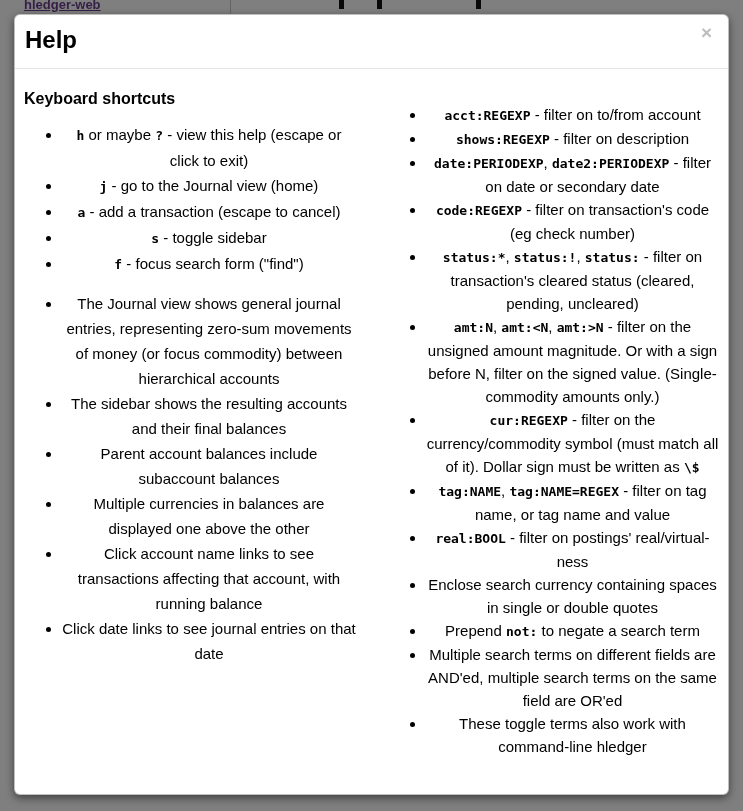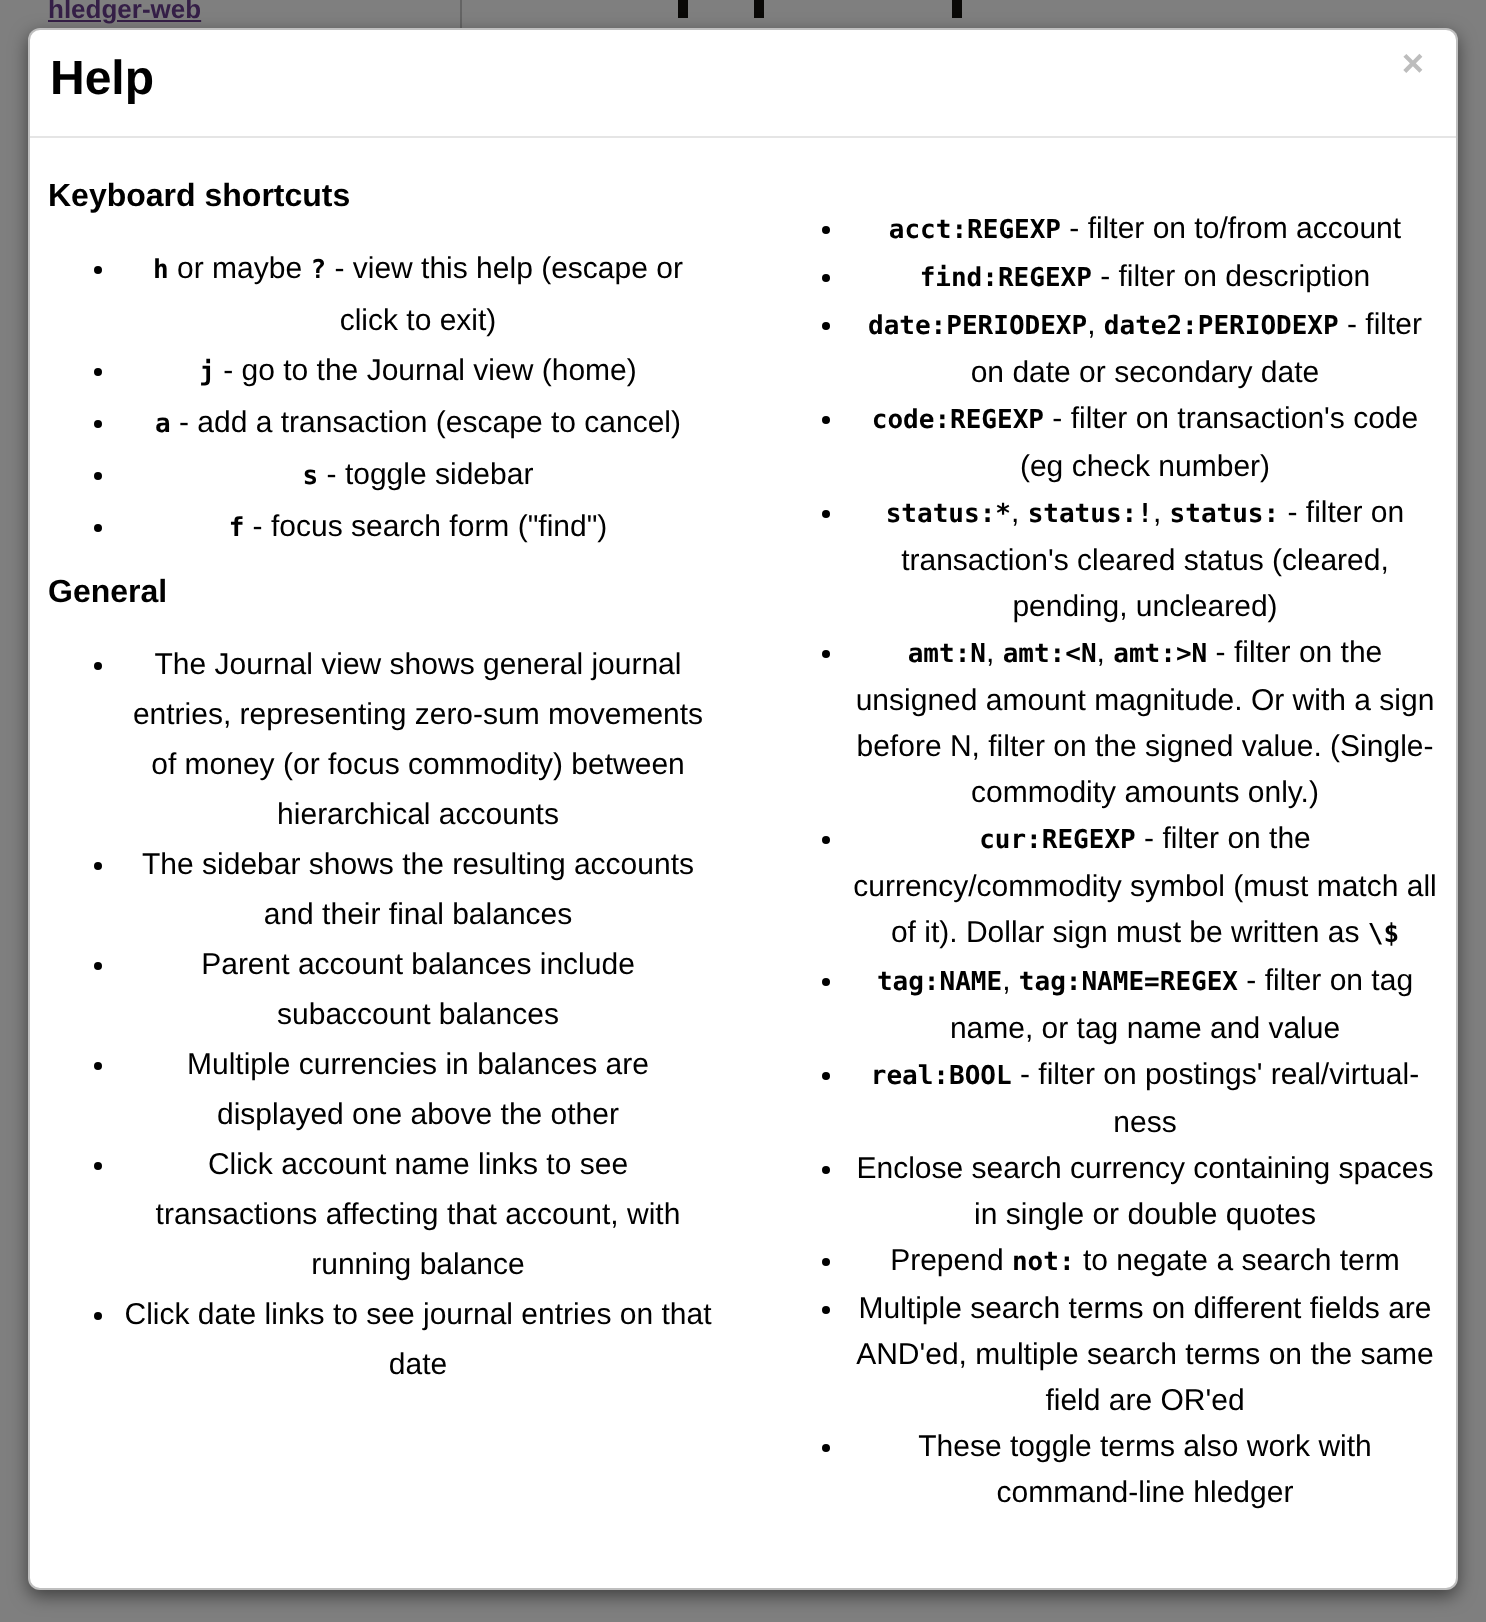--- a/index.html
+++ b/index.html
@@ -122,34 +122,33 @@
   <div class="modal-body">
     <div class="col-left" id="col-0">
         <h3 class="section-heading">Keyboard shortcuts</h3>
         <ul class="help-list">
           <li><code>h</code> or maybe <code>?</code> - view this help (escape or click to exit)</li>
           <li><code>j</code> - go to the Journal view (home)</li>
           <li><code>a</code> - add a transaction (escape to cancel)</li>
           <li><code>s</code> - toggle sidebar</li>
           <li><code>f</code> - focus search form ("find")</li>
         </ul>
-        <h3 class="section-heading">General</h3>
         <ul class="help-list">
           <li>The Journal view shows general journal entries, representing zero-sum movements of money (or focus commodity) between hierarchical accounts</li>
           <li>The sidebar shows the resulting accounts and their final balances</li>
           <li>Parent account balances include subaccount balances</li>
           <li>Multiple currencies in balances are displayed one above the other</li>
           <li>Click account name links to see transactions affecting that account, with running balance</li>
           <li>Click date links to see journal entries on that date</li>
         </ul>
       </div>
     <div class="col-right" id="col-1">
         <ul class="help-list">
           <li><code>acct:REGEXP</code> - filter on to/from account</li>
-          <li><code>find:REGEXP</code> - filter on description</li>
+          <li><code>shows:REGEXP</code> - filter on description</li>
           <li><code>date:PERIODEXP</code>, <code>date2:PERIODEXP</code> - filter on date or secondary date</li>
           <li><code>code:REGEXP</code> - filter on transaction's code (eg check number)</li>
           <li><code>status:*</code>, <code>status:!</code>, <code>status:</code> - filter on transaction's cleared status (cleared, pending, uncleared)</li>
           <li><code>amt:N</code>, <code>amt:&lt;N</code>, <code>amt:&gt;N</code> - filter on the unsigned amount magnitude. Or with a sign before N, filter on the signed value. (Single-commodity amounts only.)</li>
           <li><code>cur:REGEXP</code> - filter on the currency/commodity symbol (must match all of it). Dollar sign must be written as <code>\$</code></li>
           <li><code>tag:NAME</code>, <code>tag:NAME=REGEX</code> - filter on tag name, or tag name and value</li>
           <li><code>real:BOOL</code> - filter on postings' real/virtual-ness</li>
           <li>Enclose search currency containing spaces in single or double quotes</li>
           <li>Prepend <code>not:</code> to negate a search term</li>
           <li>Multiple search terms on different fields are AND'ed, multiple search terms on the same field are OR'ed</li>

